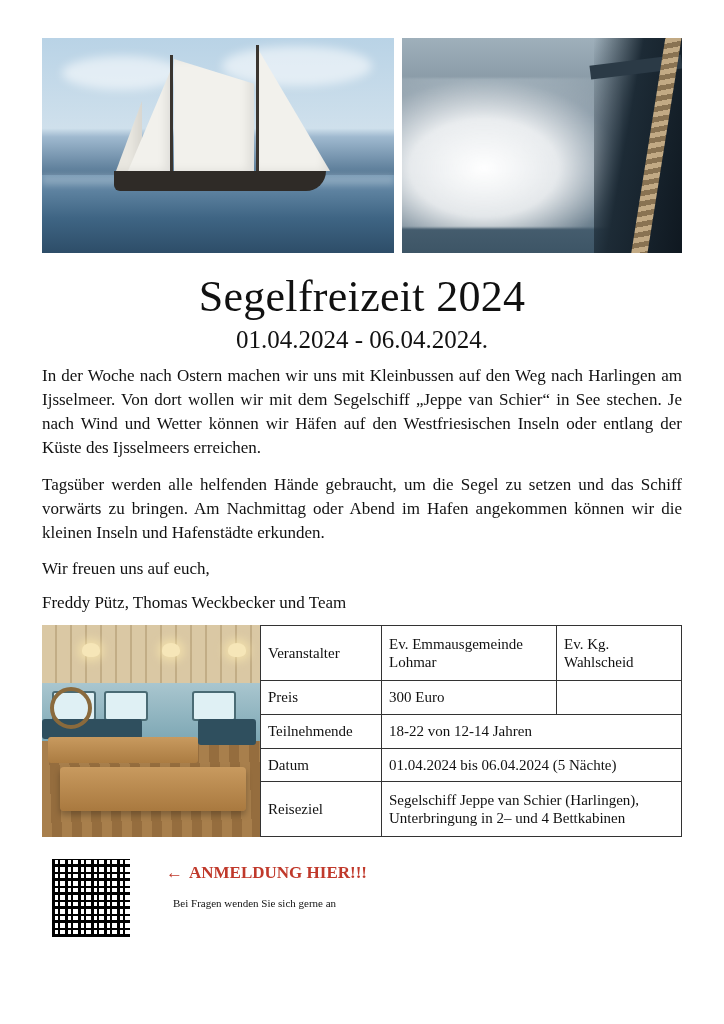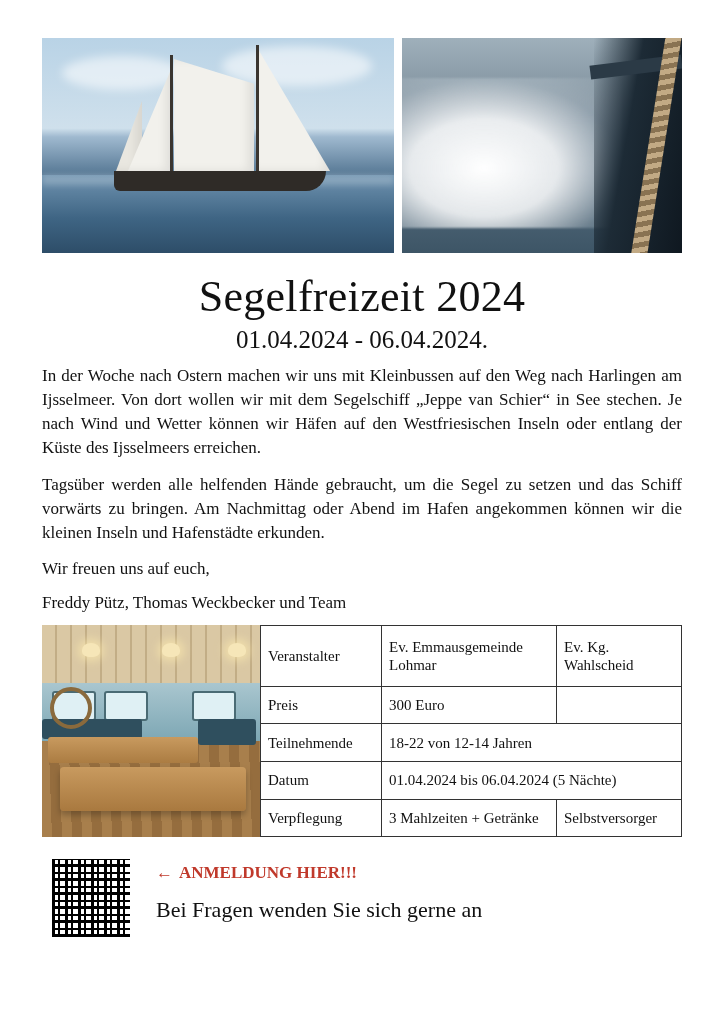--- a/index.html
+++ b/index.html
@@ -281,31 +281,31 @@
       repeating-linear-gradient(90deg, #000 0 3px, #fff 3px 6px, #000 6px 8px, #fff 8px 13px),
       repeating-linear-gradient(0deg, #000 0 3px, #fff 3px 7px, #000 7px 9px, #fff 9px 14px);
     background-blend-mode: multiply;
   }
   .footer-text {
     margin-left: 26px;
   }
   .anmeldung {
     color: #c0392b;
     font-size: 17px;
-    margin: 4px 0 14px 0;
+    margin: 4px 0 14px 10px;
     font-weight: bold;
   }
   .arrow {
     color: #c0392b;
     font-size: 17px;
     margin-right: 6px;
   }
   .contact-line {
-    font-size: 22px;
-    margin: 0 0 10px 0;
+    font-size: 11px;
+    margin: 0 0 10px 17px;
   }
   .mail-line {
     font-size: 17px;
     margin: 0;
   }
 </style>
 </head>
 <body>
 
 <div class="page">
@@ -372,23 +372,22 @@
         </tr>
         <tr>
           <td class="k">Teilnehmende</td>
           <td class="v1" colspan="2">18-22 von 12-14 Jahren</td>
         </tr>
         <tr>
           <td class="k">Datum</td>
           <td class="v1" colspan="2">01.04.2024 bis 06.04.2024 (5 Nächte)</td>
         </tr>
         <tr>
-          <td class="k">Verpflegung</td>
-          <td class="v1">3 Mahlzeiten + Getränke</td>
-          <td>Selbstversorger</td>
+          <td class="k">Reiseziel</td>
+          <td class="v1" colspan="2">Segelschiff  Jeppe van Schier (Harlingen), Unterbringung in 2– und 4 Bettkabinen</td>
         </tr>
       </tbody>
     </table>
   </div>
 
   <div class="footer">
     <div class="qr"></div>
     <div class="footer-text">
       <div class="anmeldung">
         <span class="arrow">←</span><span>ANMELDUNG HIER!!!</span>

